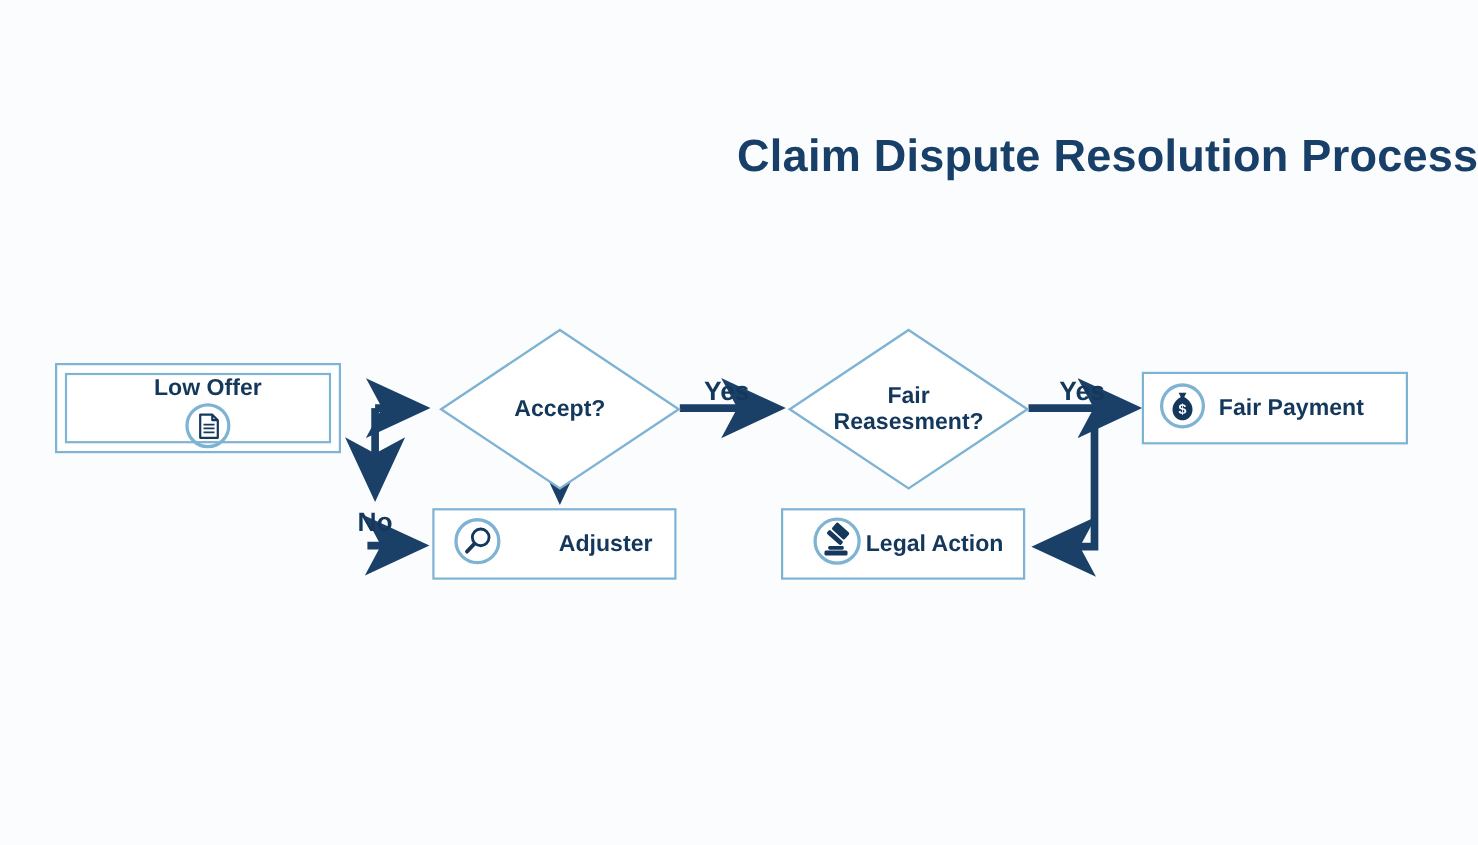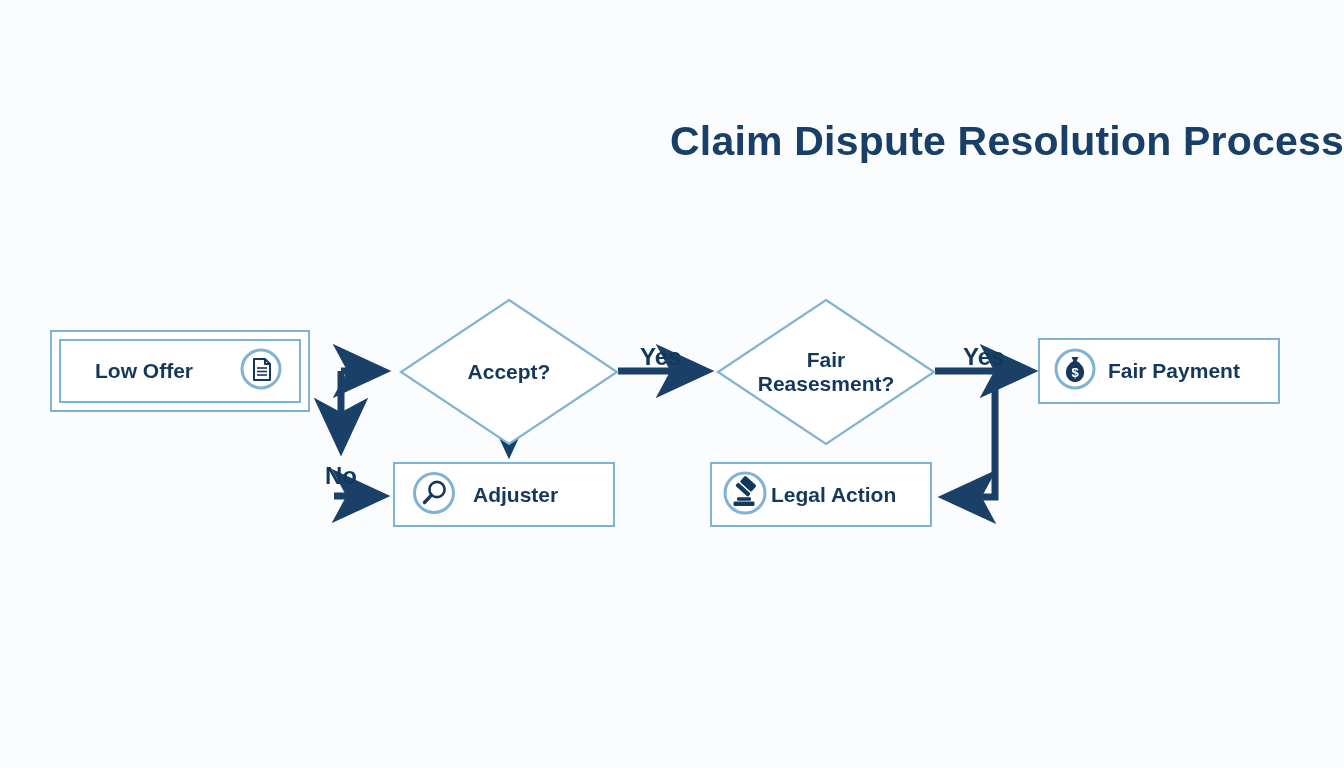--- a/index.html
+++ b/index.html
@@ -78,37 +78,39 @@
   
   #node-low-offer {
     left: 50px;
     top: 330px;
     width: 260px;
     height: 82px;
   }
   #node-low-offer .box-inner {
     justify-content: space-between;
     padding: 0 16px 0 34px;
+    flex-direction: column;
   }
 
   #node-adjuster {
     left: 393px;
     top: 462px;
     width: 222px;
     height: 65px;
     padding-left: 16px;
+    gap: 35px;
   }
   #node-adjuster .node-label { margin-left: 16px; }
 
   #node-legal-action {
     left: 710px;
     top: 462px;
     width: 222px;
     height: 65px;
-    padding-left: 9px;
+    padding-left: 25px;
   }
   #node-legal-action .node-label { margin-left: 2px; }
 
   #node-full-payment {
     left: 1038px;
     top: 338px;
     width: 242px;
     height: 66px;
     padding-left: 12px;
   }

